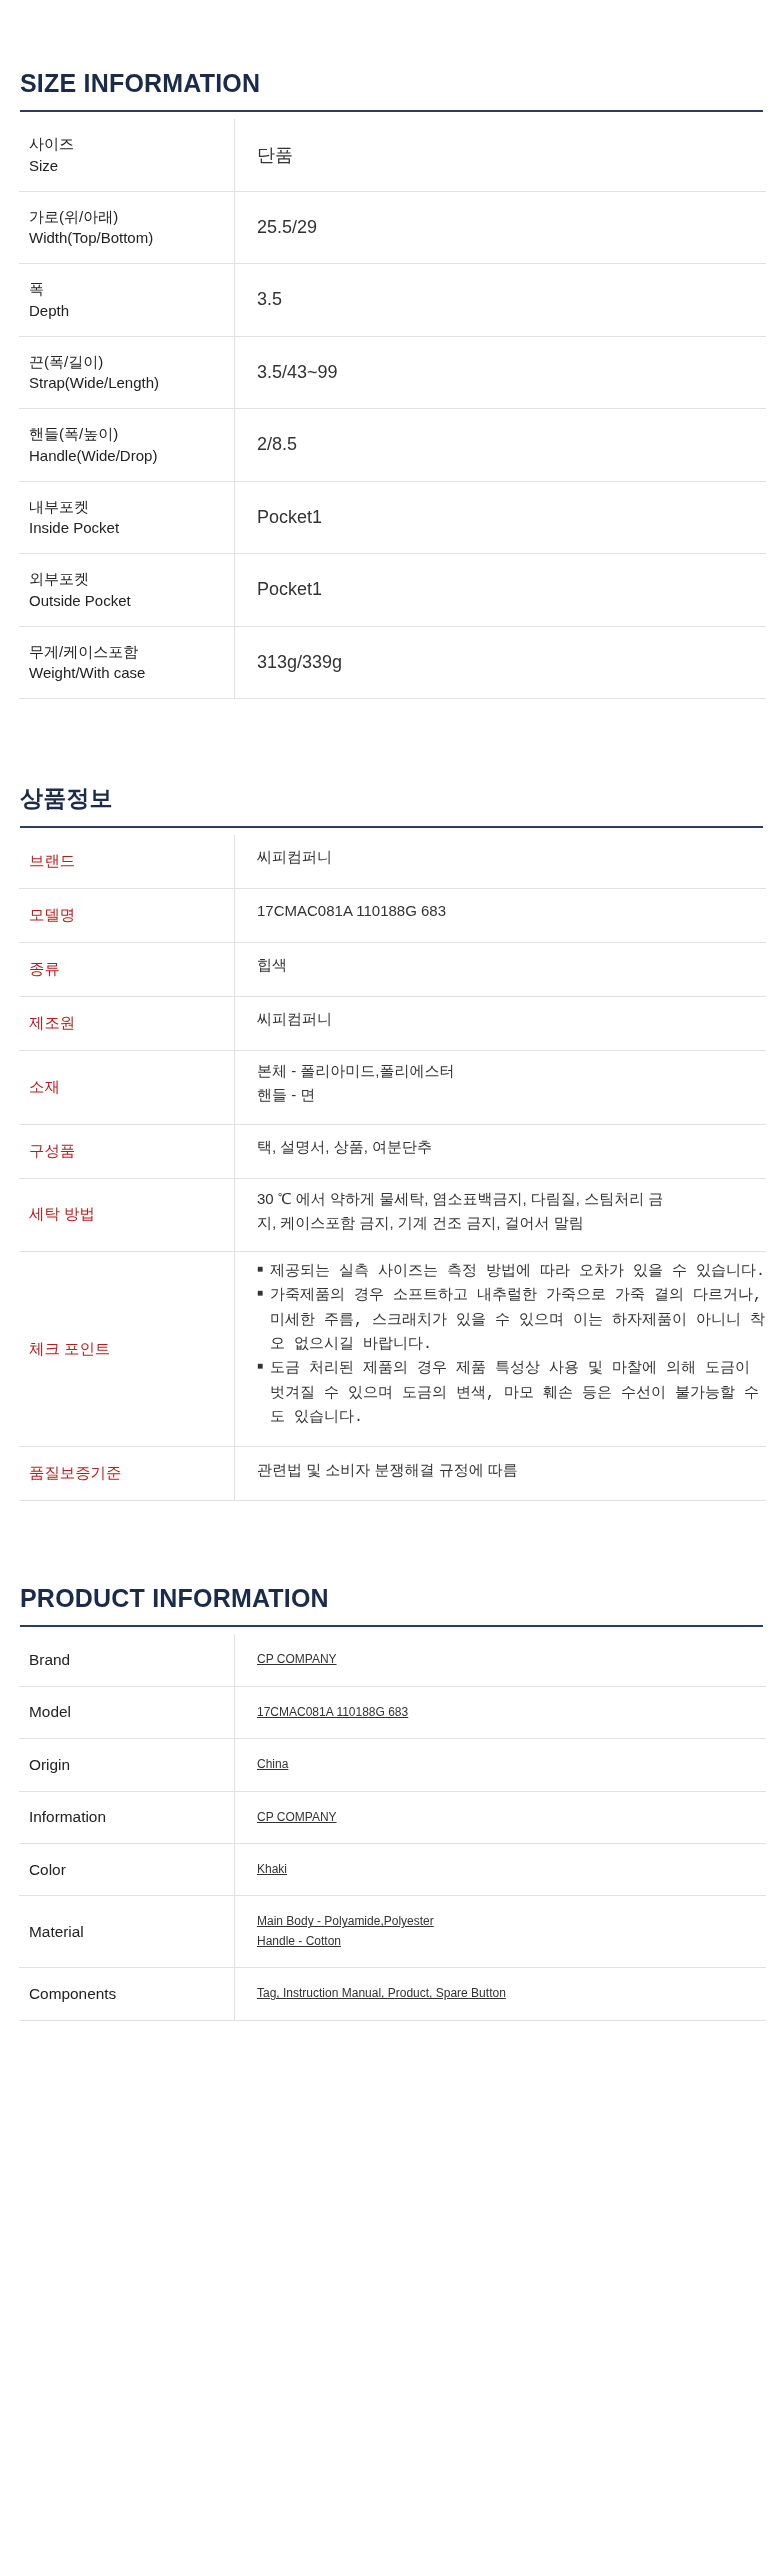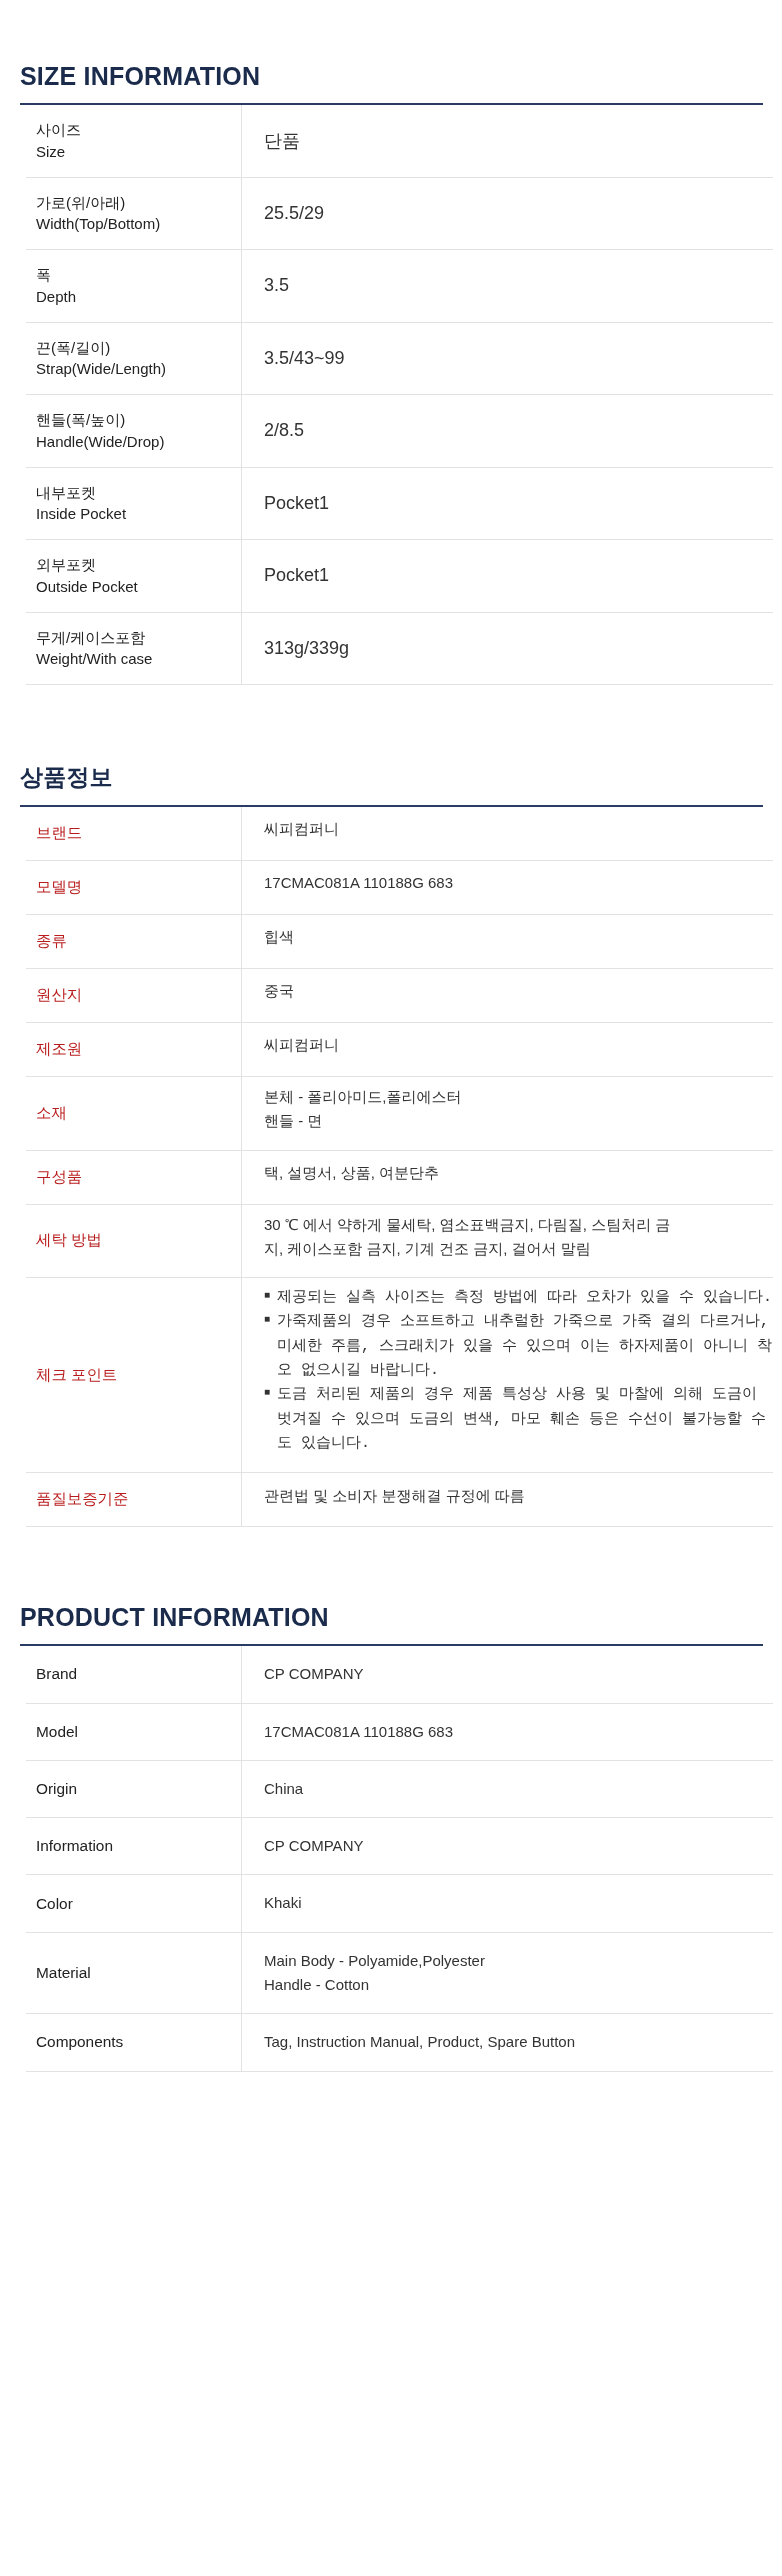--- a/index.html
+++ b/index.html
@@ -22,36 +22,36 @@
   }
 
   
   .section-title {
     font-size: 25px;
     font-weight: bold;
     color: #1b2b4b;
     letter-spacing: 0.2px;
     padding-bottom: 12px;
     border-bottom: 2px solid #2a3c63;
-    margin: 0 2px;
+    margin: 7px 2px;
   }
   .section-title.kr {
     font-size: 23px;
   }
   .spacer-top-1 { height: 62px; }
   .spacer-between { height: 77px; }
   .spacer-between-2 { height: 76px; }
   .spacer-bottom { height: 40px; }
 
   
   table.info {
     width: 100%;
     border-collapse: collapse;
     table-layout: fixed;
-    margin: 0 8px;
+    margin: 0 1px;
   }
   table.info td {
     border-bottom: 1px solid #e2e2e2;
     vertical-align: middle;
     padding: 0;
   }
   
   .size-table td.label {
     width: 205px;
     border-right: 1px solid #e2e2e2;
@@ -104,23 +104,24 @@
   
   .en-table td.label {
     width: 205px;
     border-right: 1px solid #e2e2e2;
     padding: 16px 0 16px 10px;
     font-size: 15.4px;
     color: #222222;
   }
   .en-table td.value {
     padding: 16px 0 16px 22px;
-    font-size: 15px;
+    font-size: 12px;
     line-height: 1.62;
     color: #333333;
+    text-decoration: underline;
   }
   .en-table td.value .line { display: block; }
 </style>
 </head>
 <body>
 
 <div class="page">
 
   <div class="spacer-top-1"></div>
 
@@ -200,26 +201,20 @@
       <tr>
         <td class="label">모델명</td>
         <td class="value">
           <span class="line">17CMAC081A 110188G 683</span>
         </td>
       </tr>
       <tr>
         <td class="label">종류</td>
         <td class="value">
           <span class="line">힙색</span>
-        </td>
-      </tr>
-      <tr>
-        <td class="label">원산지</td>
-        <td class="value">
-          <span class="line">중국</span>
         </td>
       </tr>
       <tr>
         <td class="label">제조원</td>
         <td class="value">
           <span class="line">씨피컴퍼니</span>
         </td>
       </tr>
       <tr>
         <td class="label">소재</td>

